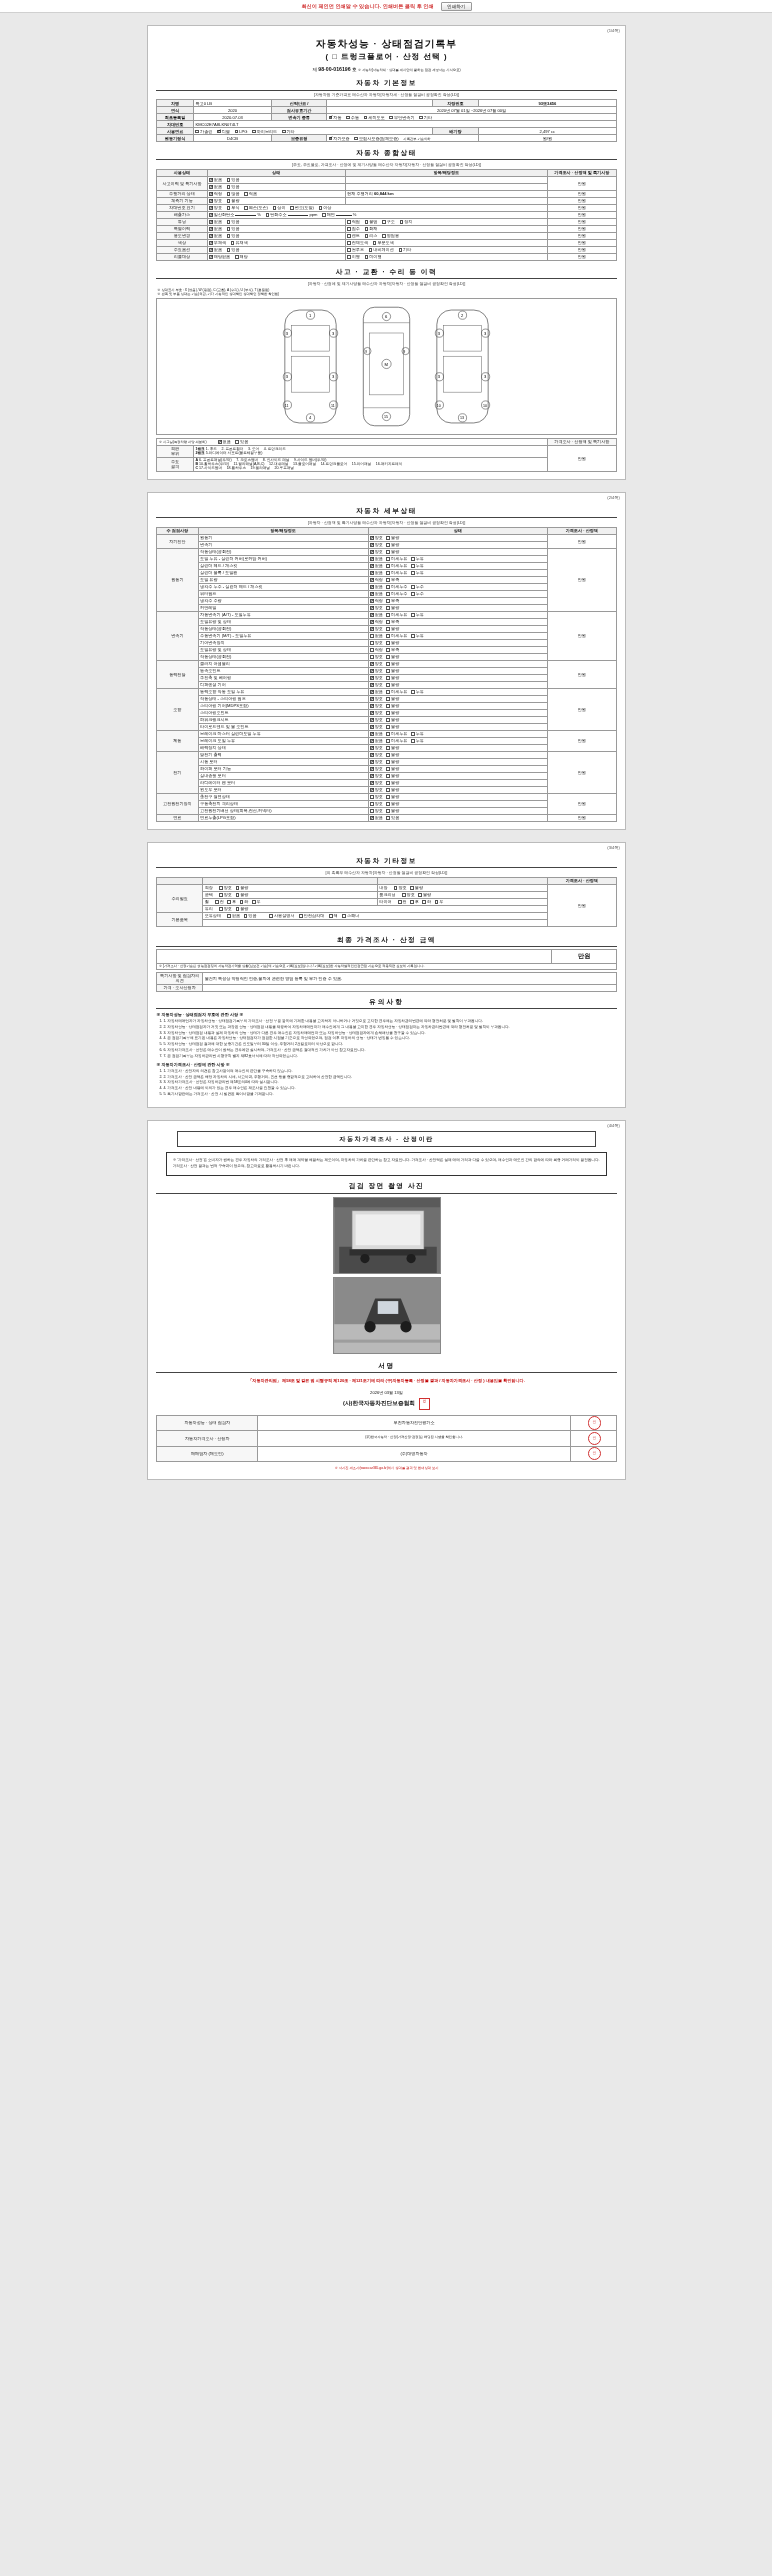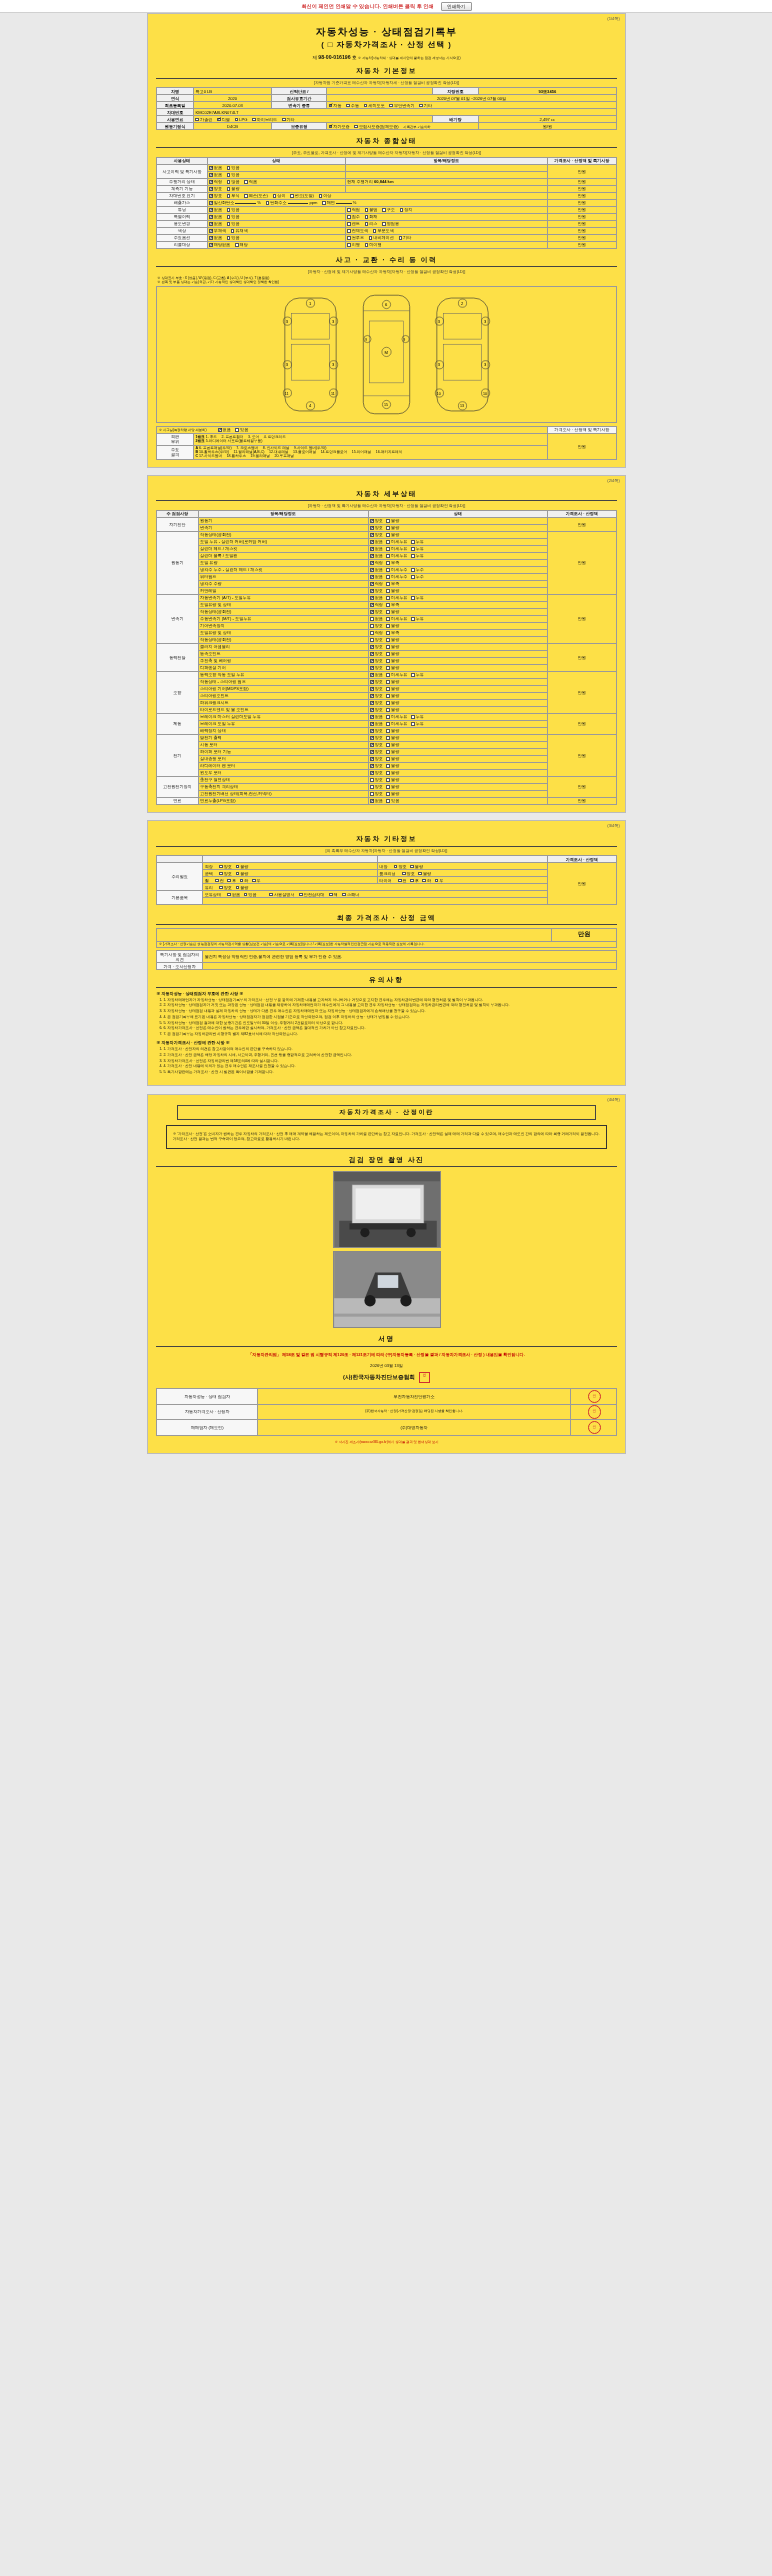--- a/index.html
+++ b/index.html
@@ -15,21 +15,21 @@
   .topbar {
     height:13.4px; display:flex; align-items:center; justify-content:center;
     gap:7.2px; background:#ffffff; border-bottom:0.5px solid #d0d0d0;
   }
   .topbar .warn { color:#d03030; font-size:5.2px; font-weight:bold; }
   .topbar .printbtn {
     border:0.5px solid #999; background:linear-gradient(#fff,#e2e2e2);
     font-size:4.6px; padding:1px 5.2px; border-radius:1px; cursor:pointer;
   }
   .sheet {
-    width:479px; margin:0 auto; background:#fde047;
+    width:479px; margin:12px auto; background:#ffffff;
     border:0.5px solid #bbb; position:relative;
     padding:5.2px 8.2px 7.2px 8.2px;
   }
   .sheet + .sheet { margin-top:7.2px; }
   .pagenum { position:absolute; right:5.2px; font-size:4.1px; color:#555; }
   .title-main { text-align:center; font-size:9.8px; font-weight:bold; letter-spacing:1px; margin-top:6.2px;}
   .title-sub { text-align:center; font-size:7.7px; font-weight:bold; letter-spacing:1px; margin-top:1.5px;}
   .docno { text-align:center; font-size:4.6px; margin-top:4.1px; }
   .docno b { font-size:5.2px; }
   .secbar {
@@ -87,21 +87,21 @@
 
   <div class="topbar">
     <span class="warn">최신이 페인먼 인쇄알 수 있습니다. 인쇄버튼 클릭 후 인쇄</span>
     <button class="printbtn">인쇄하기</button>
   </div>
 
   <div class="sheet">
     <div class="pagenum" style="top:2.1px;">(1/4쪽)</div>
 
     <div class="title-main">자동차성능 · 상태점검기록부</div>
-    <div class="title-sub">( □ 자동차가격조사 · 산정 선택 )</div>
+    <div class="title-sub">( □ 트렁크플로어 · 산정 선택 )</div>
     <div class="docno">
       <span>제</span>
       <b>98-00-016196</b>
       <span>호</span>
       <span class="tiny">※ 자동차[자동차세 · 상태를 제시인에 활하는 점검 제공자는 서식으로)</span>
     </div>
 
     <div class="secbar">자동차 기본정보</div>
     <div class="secnote">[자동차법 기준가격표 매수산자 자동차[자동차세 · 산정을 점검비 공정확인 작성(LD)]</div>
 

